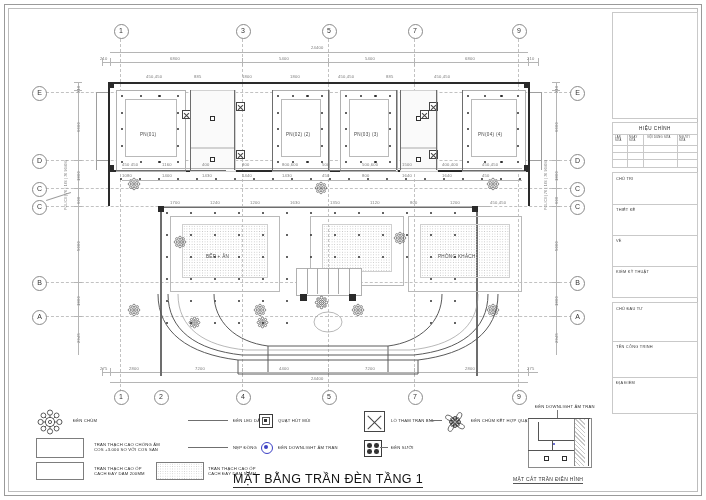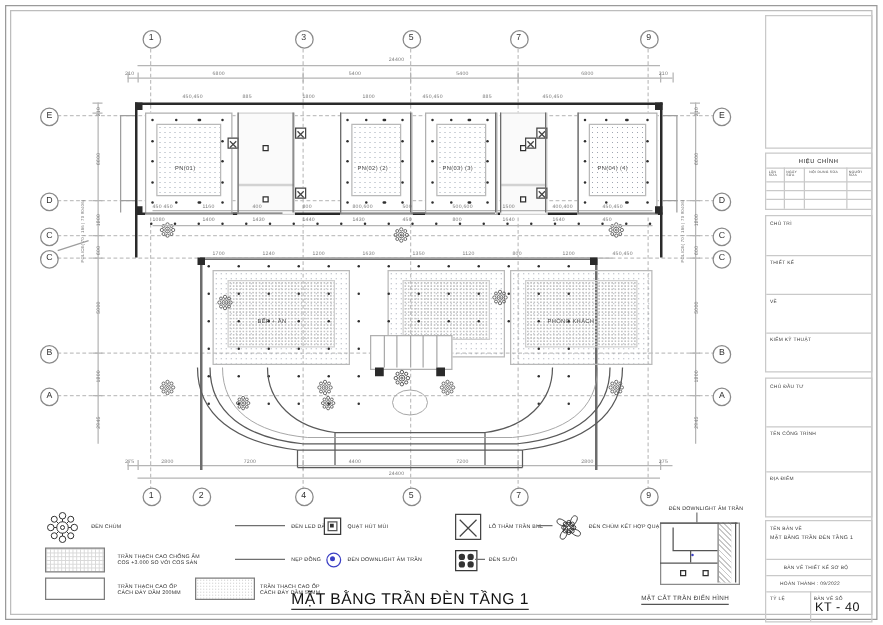--- a/index.html
+++ b/index.html
@@ -768,27 +768,14 @@
     </div>
 
     <div class="tb-in" style="left:2px;top:292px;width:84px;height:110px;">
       <div class="tbc" style="left:3px;top:3px;">CHỦ ĐẦU TƯ</div>
       <div class="thin" style="left:0;top:38px;width:100%;height:.6px;background:#c9c9c9;"></div>
       <div class="tbc" style="left:3px;top:41px;">TÊN CÔNG TRÌNH</div>
       <div class="thin" style="left:0;top:74px;width:100%;height:.6px;background:#c9c9c9;"></div>
       <div class="tbc" style="left:3px;top:77px;">ĐỊA ĐIỂM</div>
     </div>
 
-    <div class="tb-in" style="left:2px;top:406px;width:84px;height:80px;">
-      <div class="tbc" style="left:3px;top:3px;">TÊN BẢN VẼ</div>
-      <div class="tbc" style="left:3px;top:10px;font-size:4.2px;">MẶT BẰNG TRẦN ĐÈN TẦNG 1</div>
-      <div class="thin" style="left:0;top:30px;width:100%;height:.6px;background:#c9c9c9;"></div>
-      <div class="tbc" style="left:14px;top:34px;">BẢN VẼ THIẾT KẾ SƠ BỘ</div>
-      <div class="thin" style="left:0;top:43px;width:100%;height:.6px;background:#c9c9c9;"></div>
-      <div class="tbc" style="left:11px;top:47px;">HOÀN THÀNH : 09/2022</div>
-      <div class="thin" style="left:0;top:56px;width:100%;height:.6px;background:#c9c9c9;"></div>
-      <div class="tbc" style="left:3px;top:59px;">TỶ LỆ</div>
-      <div class="tbc" style="left:38px;top:59px;">BẢN VẼ SỐ</div>
-      <div class="thin" style="left:35px;top:56px;width:.6px;height:24px;background:#c9c9c9;"></div>
-      <div class="tbbig" style="left:39px;top:64px;">KT - 40</div>
-    </div>
   </div>
 </div>
 
 </body></html>

